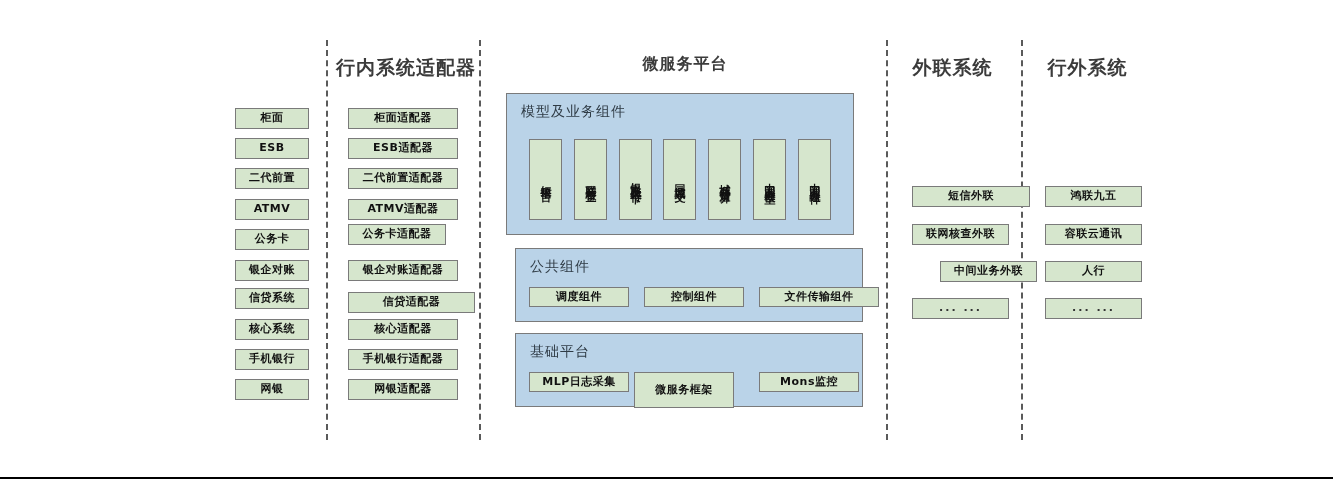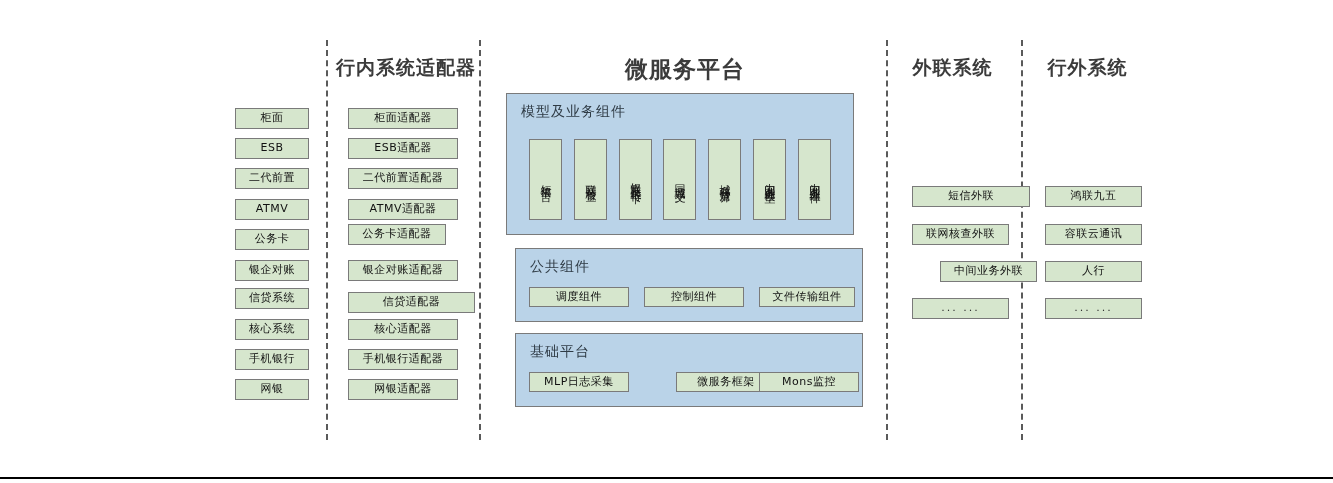--- a/index.html
+++ b/index.html
@@ -42,32 +42,32 @@
   .col-title {
     position: absolute;
     text-align: center;
     font-weight: bold;
     color: #3b3b3b;
     font-size: 19px;
     letter-spacing: 1px;
     white-space: nowrap;
   }
   .col-title.big {
-    font-size: 23px;
+    font-size: 16px;
   }
 
   
   .node {
     position: absolute;
     box-sizing: border-box;
     background: #d6e6cd;
     border: 1.6px solid #7a7a7a;
     color: #111111;
     font-size: 11px;
-    font-weight: normal;
+    font-weight: bold;
     display: flex;
     align-items: center;
     justify-content: center;
     text-align: center;
     line-height: 1.15;
     letter-spacing: 0.5px;
   }
   .node.ellip {
     letter-spacing: 2px;
     color: #333;
@@ -145,27 +145,27 @@
   <div class="node vert" style="left:663px; top:139px; width:33px; height:81px;">同城票交</div>
   <div class="node vert" style="left:708px; top:139px; width:33px; height:81px;">城商行清算</div>
   <div class="node vert" style="left:753px; top:139px; width:33px; height:81px;">中间业务模型</div>
   <div class="node vert" style="left:798px; top:139px; width:33px; height:81px;">中间业务组件</div>
 
   <div class="group" style="left:515px; top:248px; width:348px; height:74px;">
     <div class="group-title">公共组件</div>
   </div>
   <div class="node" style="left:529px; top:287px; width:100px; height:20px;">调度组件</div>
   <div class="node" style="left:644px; top:287px; width:100px; height:20px;">控制组件</div>
-  <div class="node" style="left:759px; top:287px; width:96px; height:20px;">文件传输组件</div>
+  <div class="node" style="left:759px; top:287px; width:120px; height:20px;">文件传输组件</div>
 
   <div class="group" style="left:515px; top:333px; width:348px; height:74px;">
     <div class="group-title">基础平台</div>
   </div>
   <div class="node" style="left:529px; top:372px; width:100px; height:20px;">MLP日志采集</div>
-  <div class="node" style="left:676px; top:372px; width:100px; height:20px;text-align:right;">微服务框架</div>
+  <div class="node" style="left:634px; top:372px; width:100px; height:36px;text-align:right;">微服务框架</div>
   <div class="node" style="left:759px; top:372px; width:100px; height:20px;">Mons监控</div>
 
   <div class="col-title" style="left:895px; top:55px; width:115px;">外联系统</div>
 
   <div class="node" style="left:912px; top:186px; width:118px; height:21px;">短信外联</div>
   <div class="node" style="left:912px; top:224px; width:97px; height:21px;">联网核查外联</div>
   <div class="node" style="left:912px; top:261px; width:97px; height:21px;margin-left:28px;">中间业务外联</div>
   <div class="node ellip" style="left:912px; top:298px; width:97px; height:21px;">... ...</div>
 
   <div class="col-title" style="left:1030px; top:55px; width:115px;">行外系统</div>

